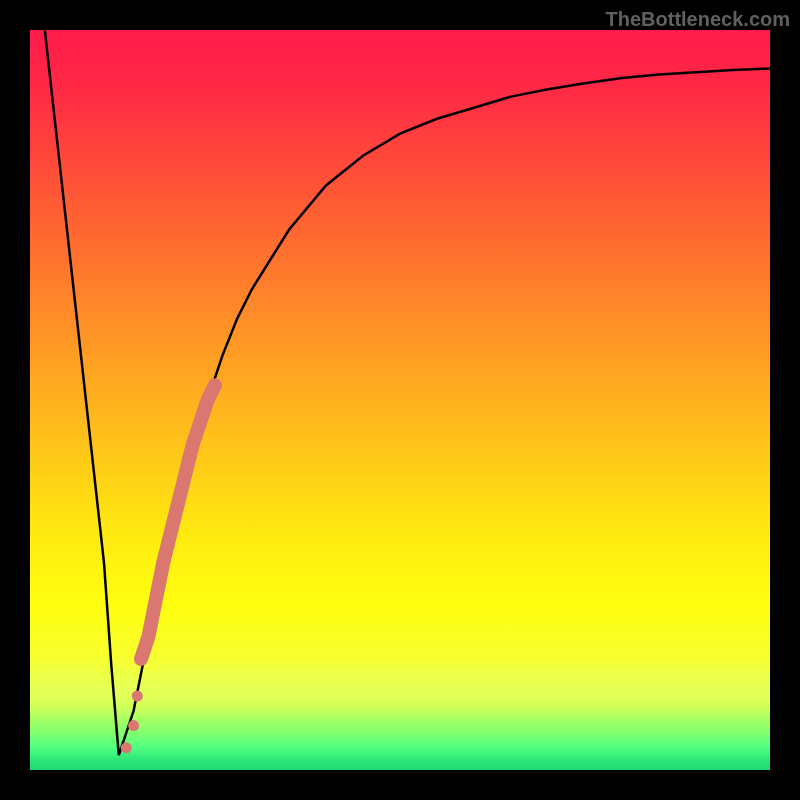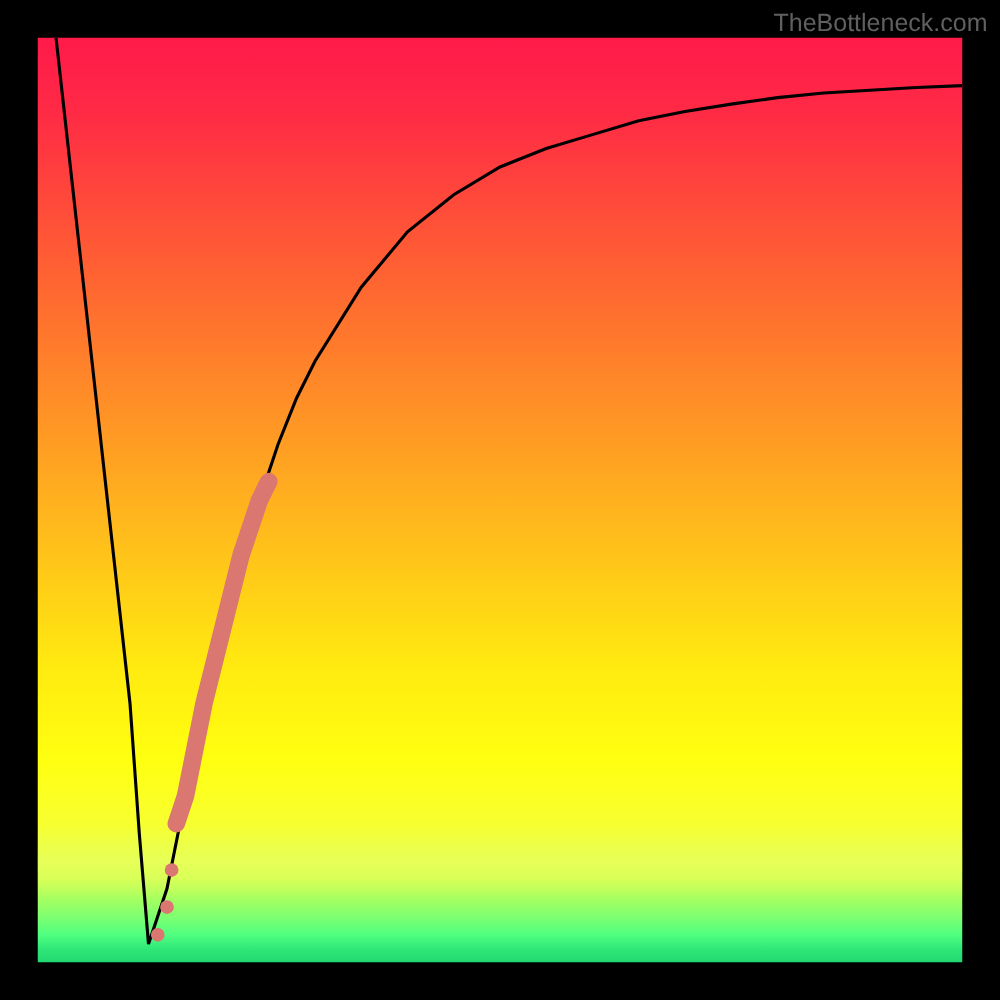--- a/index.html
+++ b/index.html
@@ -13,21 +13,21 @@
       background: #000000;
       position: relative;
       font-family: Arial, sans-serif;
     }
     .watermark {
       position: absolute;
       top: 8px;
       right: 10px;
       color: #606060;
       font-size: 20px;
-      font-weight: normal;
+      font-weight: bold;
       z-index: 10;
     }
     .chart-container {
       position: absolute;
       top: 30px;
       left: 30px;
       width: 740px;
       height: 740px;
       overflow: hidden;
     }

